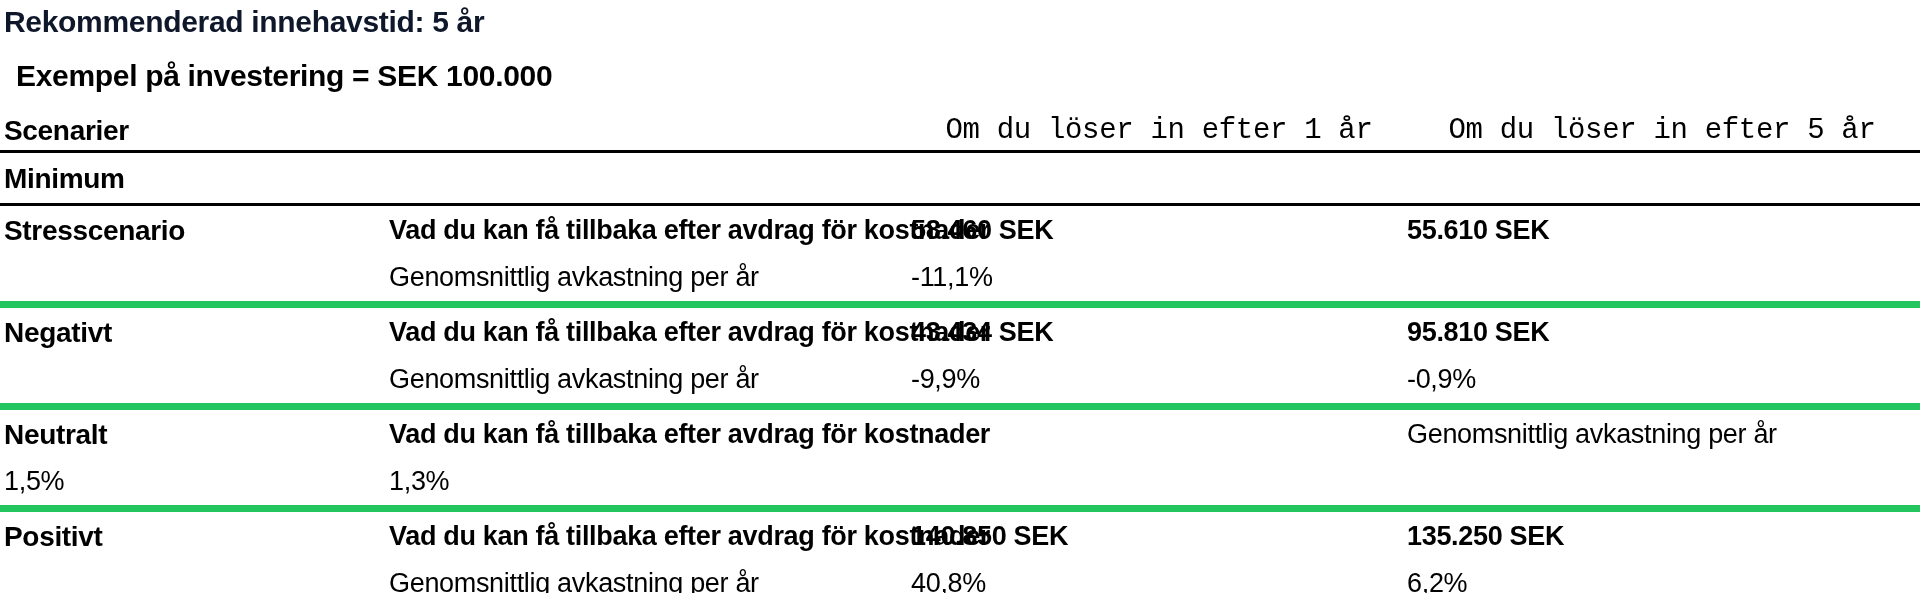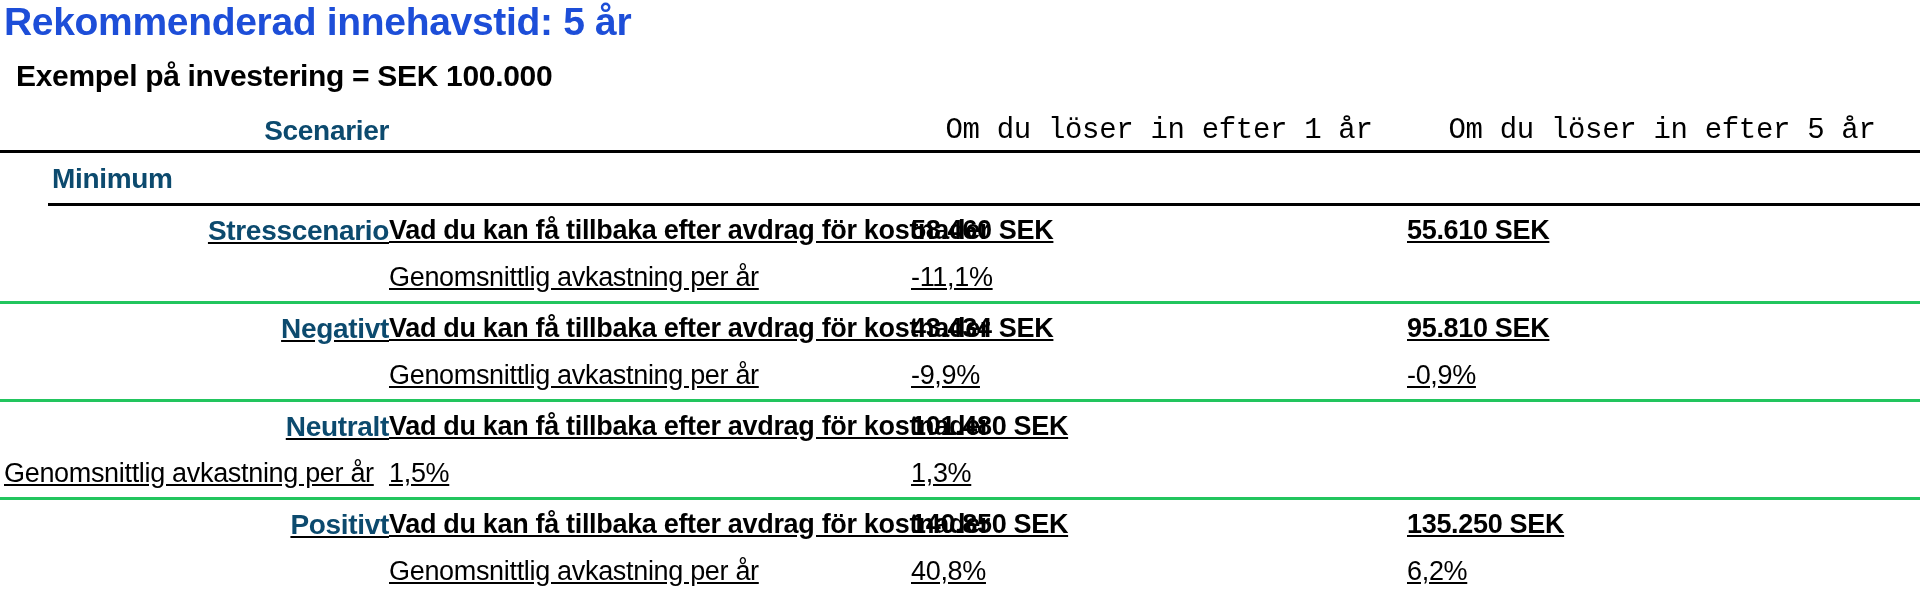--- a/index.html
+++ b/index.html
@@ -10,24 +10,24 @@
     background: #ffffff;
     overflow: hidden;
     font-family: "Liberation Sans", sans-serif;
     color: #000000;
     letter-spacing: -0.02em;
     box-sizing: border-box;
   }
   .title1 {
     margin: 0;
     padding: 2px 0 0 4px;
-    font-size: 39px;
+    font-size: 30px;
     font-weight: 700;
     line-height: 40px;
-    color: #1d4ed8;
+    color: #0f172a;
   }
   .title2 {
     margin: 12px;
     padding: 0 0 0 4px;
     font-size: 30px;
     font-weight: 700;
     line-height: 44px;
     color: #000000;
   }
   .grid-row {
@@ -36,54 +36,51 @@
     padding: 0 3px 0 4px;
     box-sizing: border-box;
   }
   .hdr-row {
     height: 43px;
     align-items: end;
     border-bottom: 3px solid #000000;
   }
   .hdr-row > div { padding-bottom: 3px; }
   .navy {
-    color: #0c4a6e;
+    color: #000000;
     font-weight: 700;
     font-size: 28px;
-    text-align: right;
   }
   .hdr-col {
     font-size: 29px;
     font-weight: 400;
     text-align: center;
     white-space: nowrap;
     font-family: Liberation Mono, monospace;
   }
   .min-row {
     display: flex;
     justify-content: space-between;
     align-items: center;
     height: 53px;
     padding: 2px 3px 0 4px;
     border-bottom: 3px solid #000000;
     box-sizing: border-box;
-    margin-left: 48px;
   }
   .min-note {
     font-size: 27px;
     font-weight: 400;
     text-align: right;
     white-space: nowrap;
   }
   .scenario {
     grid-template-rows: 47px 47px;
     align-items: center;
-    border-bottom: 3px solid #22c55e;
+    border-bottom: 7px solid #22c55e;
     padding-top: 1px;
-    text-decoration: underline;
   }
   .scenario .name { align-self: center; white-space: nowrap; }
   .cell-desc {
     font-size: 27px;
     white-space: nowrap;
     overflow: visible;
   }
   .cell-val {
     font-size: 27px;
     text-align: left;
@@ -128,21 +125,20 @@
     <div class="cell-val bold">95.810 SEK</div>
     <div></div>
     <div class="cell-desc reg">Genomsnittlig avkastning per år</div>
     <div class="cell-val reg">-9,9%</div>
     <div class="cell-val reg">-0,9%</div>
   </section>
 
   <section class="grid-row scenario">
     <div class="navy name">Neutralt</div>
     <div class="cell-desc bold">Vad du kan få tillbaka efter avdrag för kostnader</div>
-    <div class="cell-val bold">101.480 SEK</div>
     <div></div>
     <div class="cell-desc reg">Genomsnittlig avkastning per år</div>
     <div class="cell-val reg">1,5%</div>
     <div class="cell-val reg">1,3%</div>
   </section>
 
   <section class="grid-row scenario">
     <div class="navy name">Positivt</div>
     <div class="cell-desc bold">Vad du kan få tillbaka efter avdrag för kostnader</div>
     <div class="cell-val bold">140.850 SEK</div>

